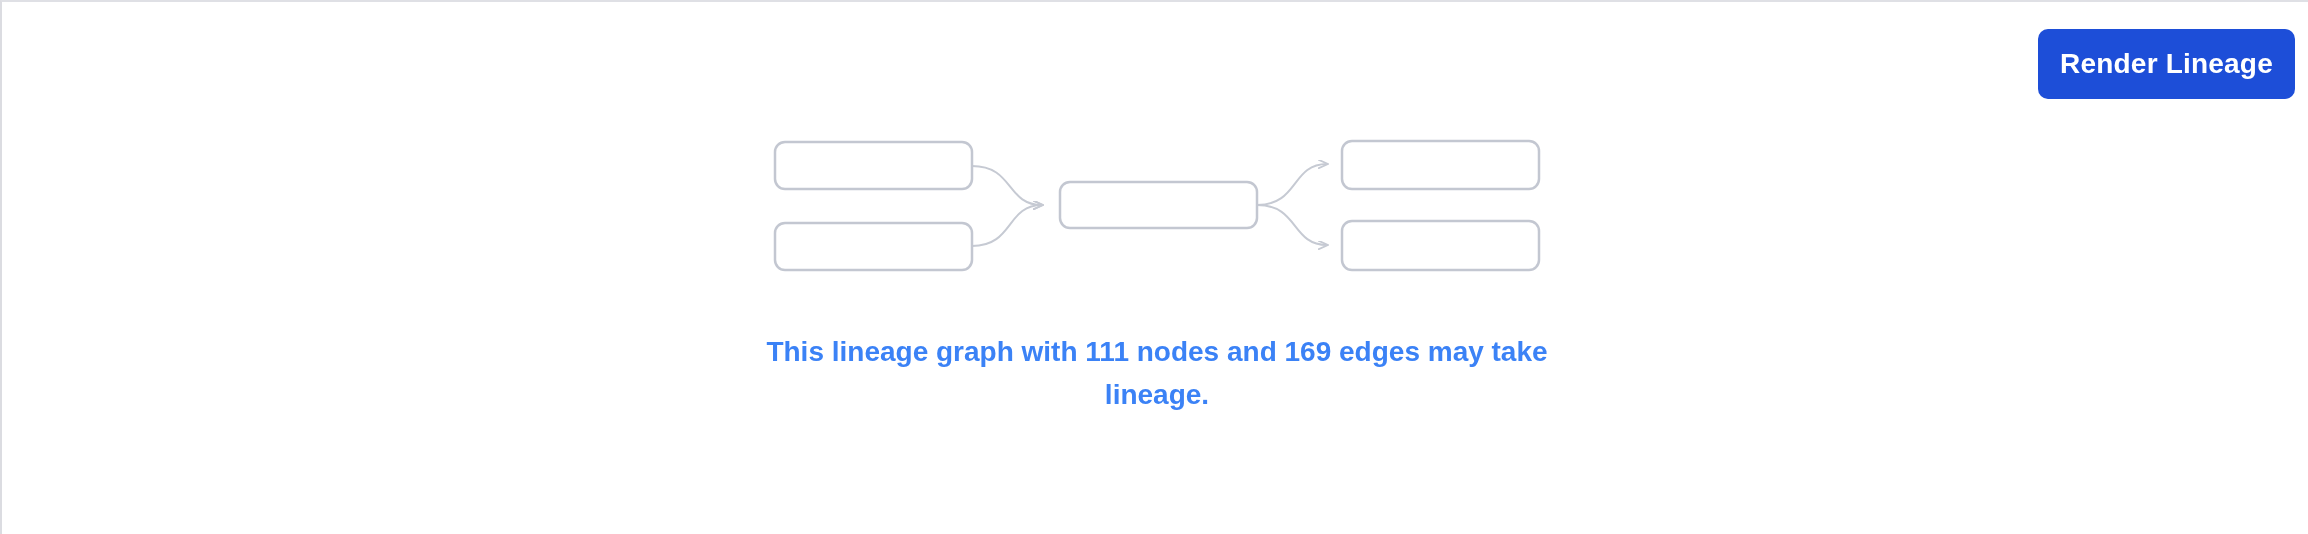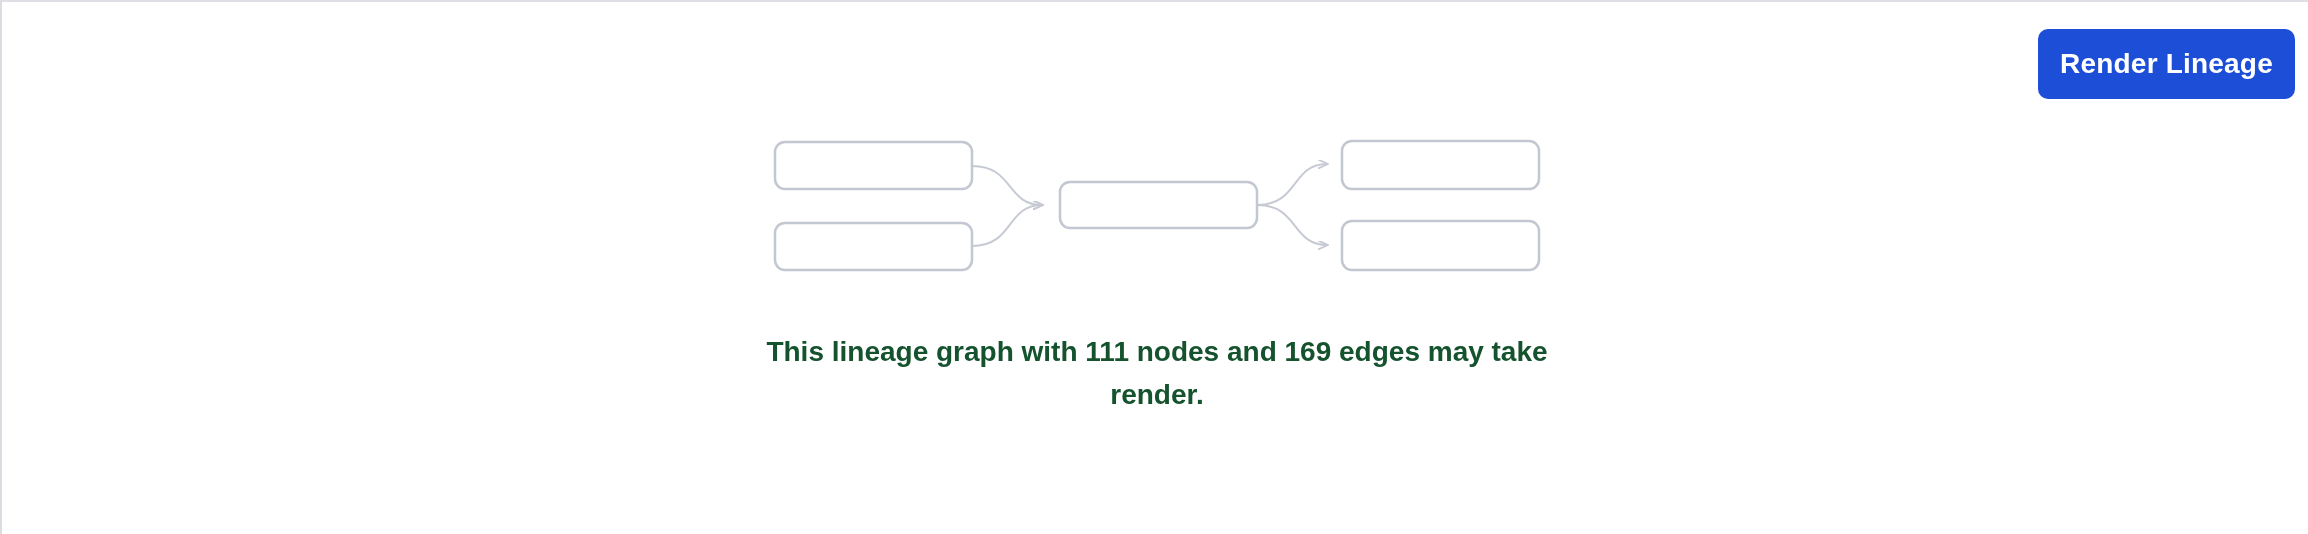--- a/index.html
+++ b/index.html
@@ -40,21 +40,21 @@
     top: 128px;
     width: 790px;
     height: 150px;
   }
   .warning {
     position: absolute;
     top: 328px;
     left: 655px;
     width: 1000px;
     text-align: center;
-    color: #14532d;
+    color: #3b82f6;
     font-size: 28px;
     font-weight: 700;
     line-height: 43px;
   }
   .warning .line { white-space: nowrap; }
 </style>
 </head>
 <body>
 
 <div class="page">
@@ -75,16 +75,16 @@
 
     <rect x="773" y="140" width="197" height="47" rx="10" fill="#ffffff" stroke="#C3C7D1" stroke-width="2.5"></rect>
     <rect x="773" y="221" width="197" height="47" rx="10" fill="#ffffff" stroke="#C3C7D1" stroke-width="2.5"></rect>
     <rect x="1058" y="180" width="197" height="46" rx="10" fill="#ffffff" stroke="#C3C7D1" stroke-width="2.5"></rect>
     <rect x="1340" y="139" width="197" height="48" rx="10" fill="#ffffff" stroke="#C3C7D1" stroke-width="2.5"></rect>
     <rect x="1340" y="219" width="197" height="49" rx="10" fill="#ffffff" stroke="#C3C7D1" stroke-width="2.5"></rect>
   </svg>
 
   <div class="warning">
     <div class="line">This lineage graph with 111 nodes and 169 edges may take</div>
-    <div class="line">render.</div>
+    <div class="line">lineage.</div>
   </div>
 
 </div>
 
 </body></html>

